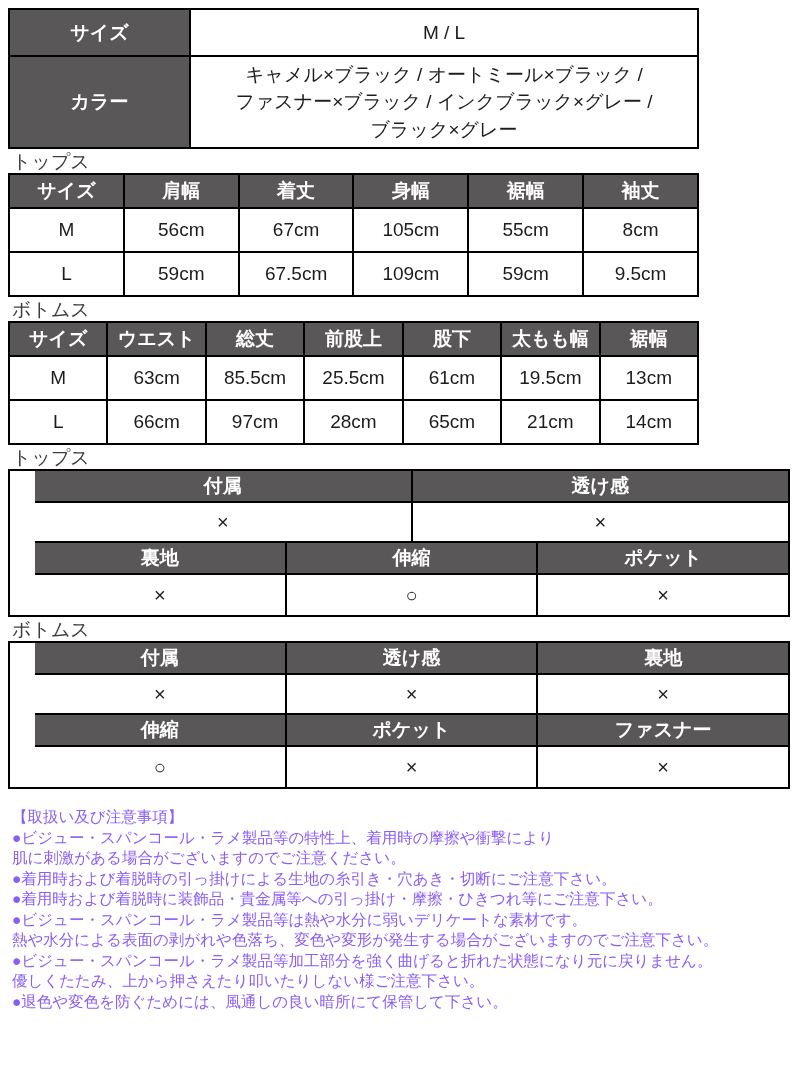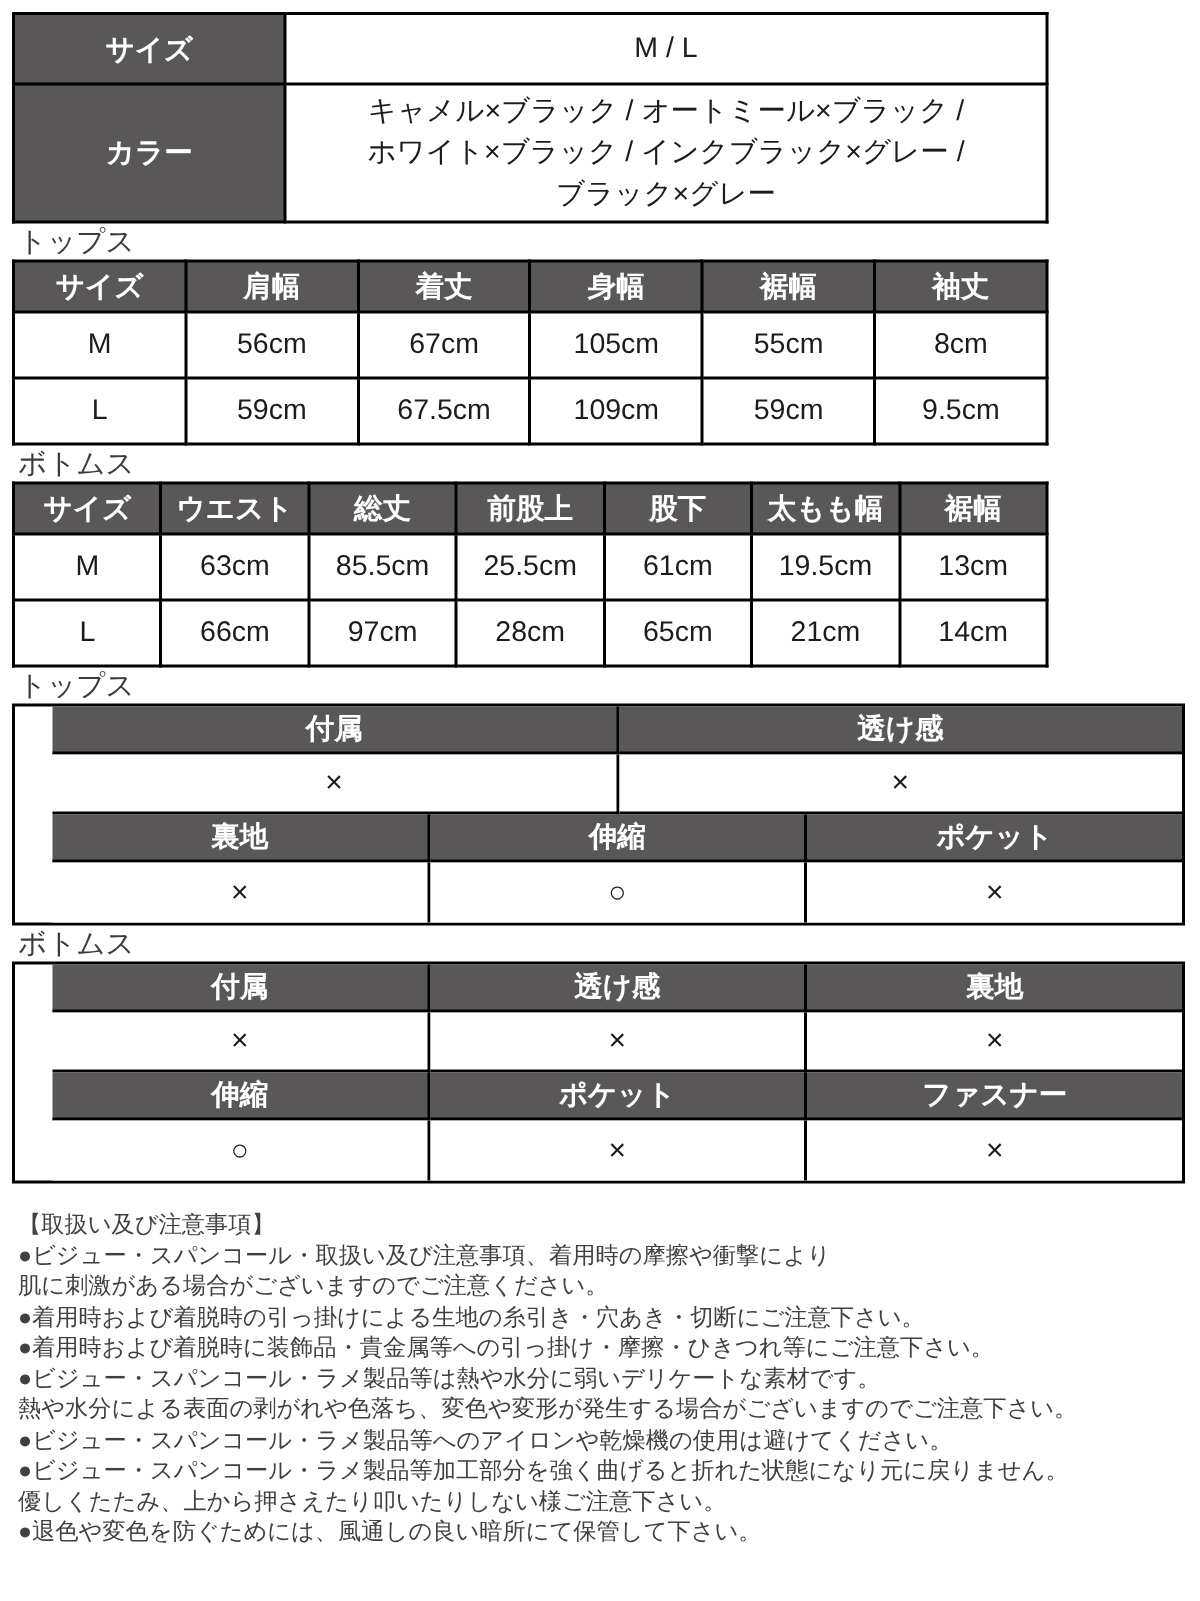--- a/index.html
+++ b/index.html
@@ -40,39 +40,39 @@
     box-sizing:border-box;
   }
   .fcell:last-child{border-right:none;}
   .frow:last-child .fcell{border-bottom:none;}
   .frow.head .fcell{background:#595757;color:#fff;font-weight:bold;font-size:19px;height:32px;}
   .frow.vals .fcell{background:#fff;color:#1c1c1c;font-size:20px;height:40px;}
 
   
   .notes{margin:18px 0 0 4px;}
   .notes-title,.note-line{
-    font-size:15.5px;color:#404040;line-height:20.5px;white-space:nowrap;
+    font-size:15.5px;color:#8b5cf6;line-height:20.5px;white-space:nowrap;
   }
 </style>
 </head>
 <body>
 
 <div class="page">
 
   <table class="info-table">
     <tbody>
         <tr class="r-size">
       <th>サイズ</th>
       <td>M / L</td>
     </tr>
     <tr class="r-color">
       <th>カラー</th>
       <td>
         <div>キャメル×ブラック / オートミール×ブラック /</div>
-        <div>ホワイト×ブラック / インクブラック×グレー /</div>
+        <div>ファスナー×ブラック / インクブラック×グレー /</div>
         <div>ブラック×グレー</div>
       </td>
     </tr>
   </tbody>
     </table>
 
   <div class="section-label">トップス</div>
   <table class="size-table">
     <tbody>
         <tr>
@@ -176,25 +176,24 @@
     </div>
     <div class="frow vals">
       <div class="fcell">○</div>
       <div class="fcell">×</div>
       <div class="fcell">×</div>
     </div>
   </div>
 
   <div class="notes">
     <div class="notes-title">【取扱い及び注意事項】</div>
-    <div class="note-line">●ビジュー・スパンコール・取扱い及び注意事項、着用時の摩擦や衝撃により</div>
+    <div class="note-line">●ビジュー・スパンコール・ラメ製品等の特性上、着用時の摩擦や衝撃により</div>
     <div class="note-line">肌に刺激がある場合がございますのでご注意ください。</div>
     <div class="note-line">●着用時および着脱時の引っ掛けによる生地の糸引き・穴あき・切断にご注意下さい。</div>
     <div class="note-line">●着用時および着脱時に装飾品・貴金属等への引っ掛け・摩擦・ひきつれ等にご注意下さい。</div>
     <div class="note-line">●ビジュー・スパンコール・ラメ製品等は熱や水分に弱いデリケートな素材です。</div>
     <div class="note-line">熱や水分による表面の剥がれや色落ち、変色や変形が発生する場合がございますのでご注意下さい。</div>
-    <div class="note-line">●ビジュー・スパンコール・ラメ製品等へのアイロンや乾燥機の使用は避けてください。</div>
     <div class="note-line">●ビジュー・スパンコール・ラメ製品等加工部分を強く曲げると折れた状態になり元に戻りません。</div>
     <div class="note-line">優しくたたみ、上から押さえたり叩いたりしない様ご注意下さい。</div>
     <div class="note-line">●退色や変色を防ぐためには、風通しの良い暗所にて保管して下さい。</div>
   </div>
 
 </div>
 
 </body></html>

